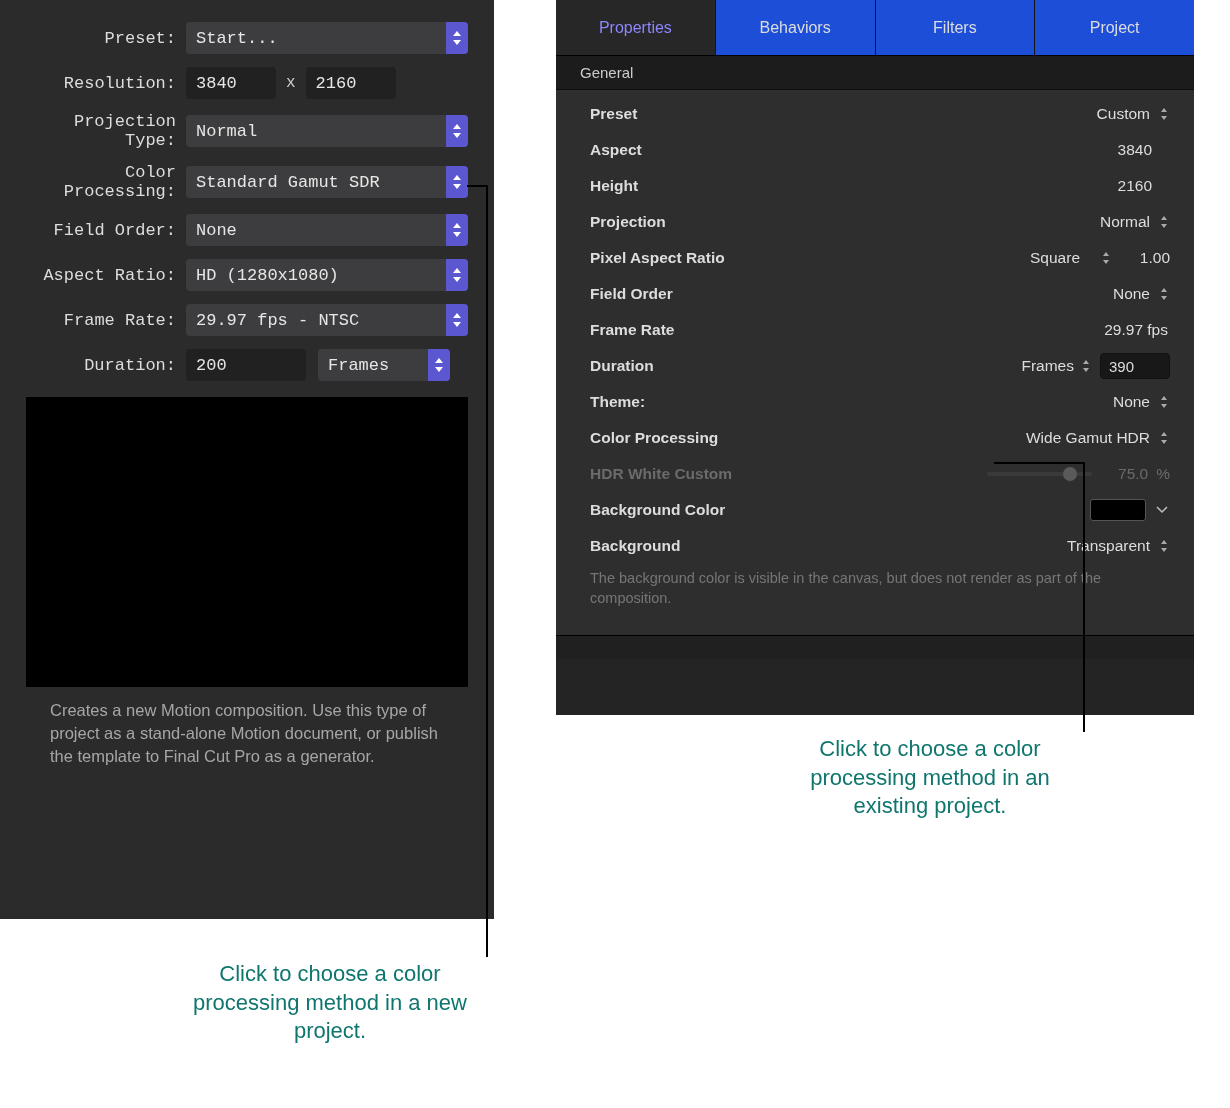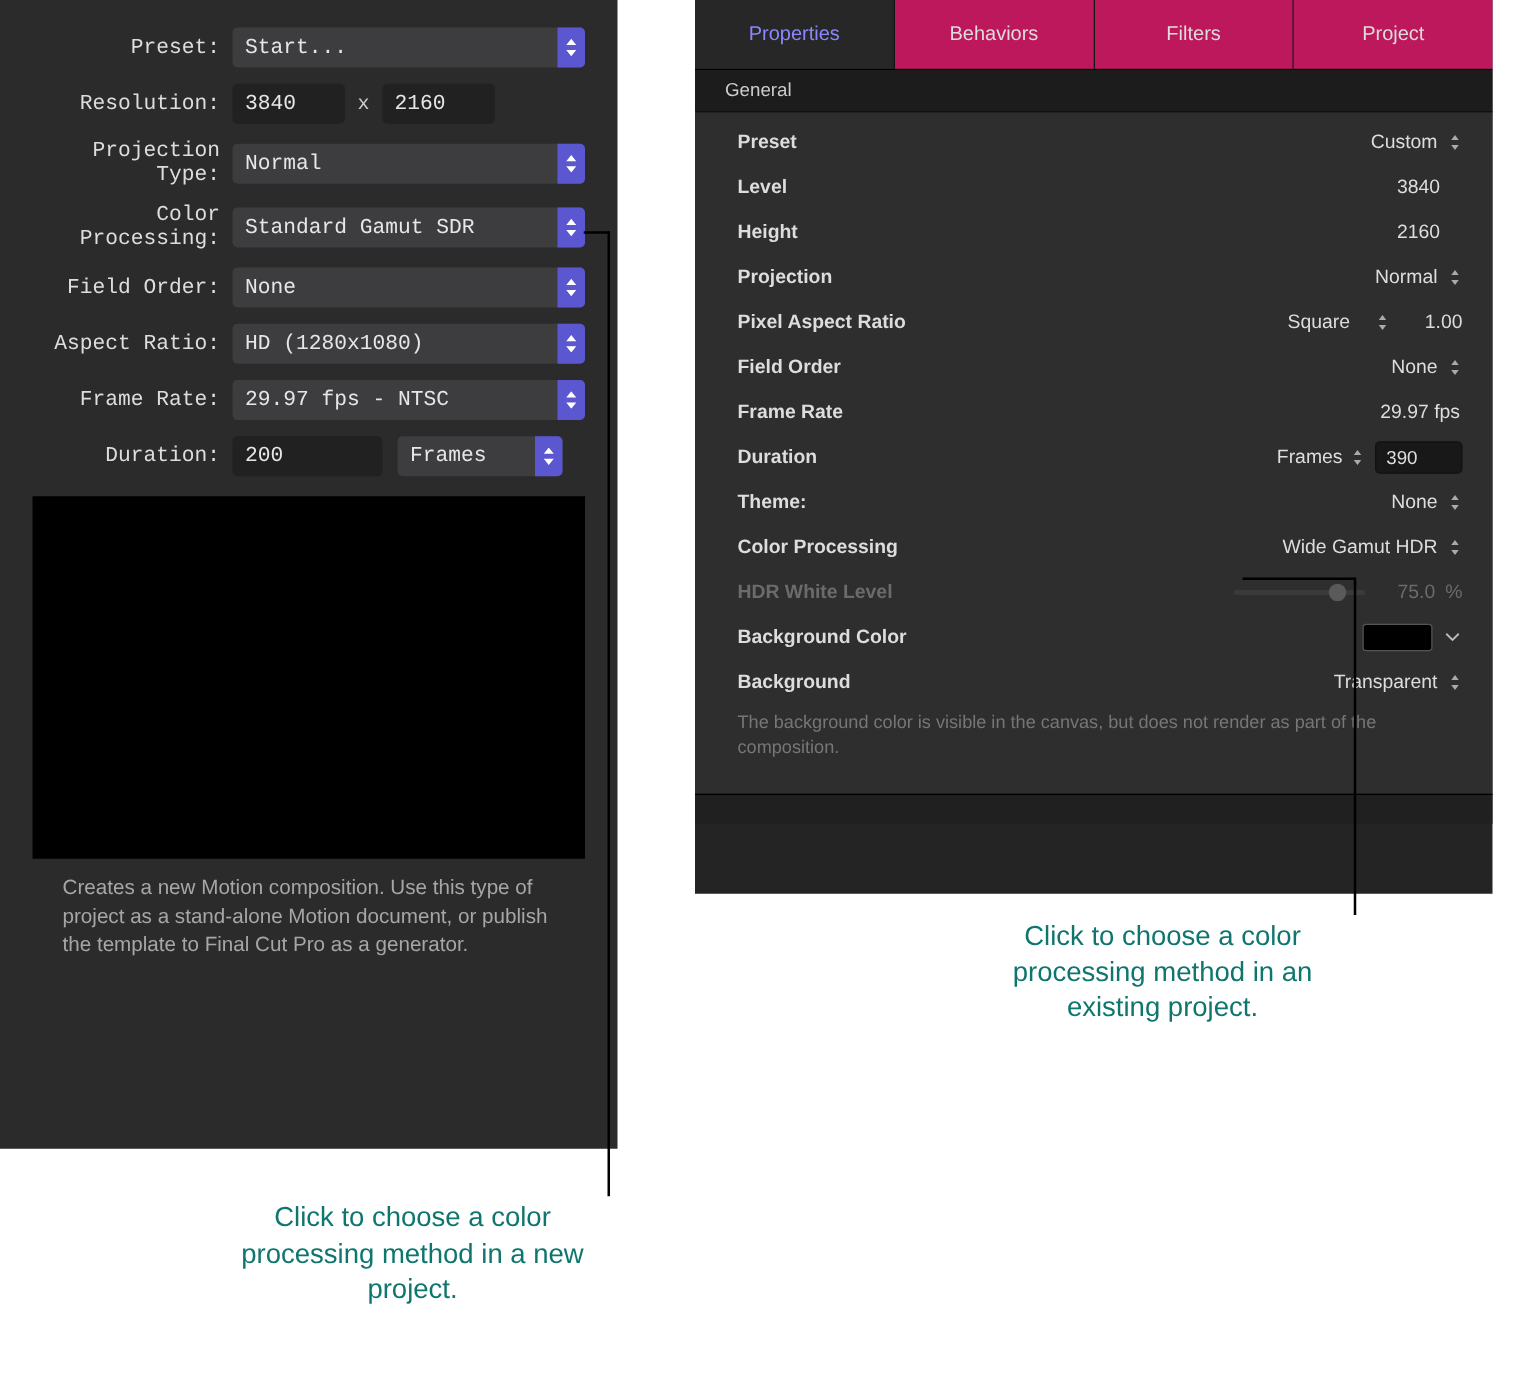--- a/index.html
+++ b/index.html
@@ -103,21 +103,21 @@
   .tab-bar {
     display: flex;
     height: 56px;
     border-bottom: 1px solid #000;
   }
   .tab {
     flex: 1;
     display: flex;
     align-items: center;
     justify-content: center;
-    background: #be185d;
+    background: #1d4ed8;
     color: #ddd;
     font-size: 16px;
     font-weight: 500;
     border-right: 1px solid #151515;
   }
   .tab:last-child { border-right: none; }
   .tab.active {
     background: #272727;
     color: #8c87ff;
   }
@@ -345,21 +345,21 @@
         <span class="val-text">Custom</span>
         <span class="upd-arrows">
           <svg width="10" height="14" viewBox="0 0 10 14">
               <path d="M5 1 L8 5 H2 Z M5 13 L2 9 H8 Z" fill="#aaa"></path>
             </svg>
         </span>
       </div>
     </div>
 
     <div class="prop-row">
-      <div class="prop-name">Level</div>
+      <div class="prop-name">Aspect</div>
       <div class="prop-val-wrap" style="padding-right:18px;">
         <span class="val-num">3840</span>
       </div>
     </div>
 
     <div class="prop-row">
       <div class="prop-name">Height</div>
       <div class="prop-val-wrap" style="padding-right:18px;">
         <span class="val-num">2160</span>
       </div>
@@ -445,21 +445,21 @@
         <span class="val-text" style="min-width:auto;">Wide Gamut HDR</span>
         <span class="upd-arrows">
           <svg width="10" height="14" viewBox="0 0 10 14">
               <path d="M5 1 L8 5 H2 Z M5 13 L2 9 H8 Z" fill="#aaa"></path>
             </svg>
         </span>
       </div>
     </div>
 
     <div class="prop-row dim">
-      <div class="prop-name">HDR White Level</div>
+      <div class="prop-name">HDR White Custom</div>
       <div class="prop-val-wrap">
         <div class="slider-track">
           <div class="slider-thumb"></div>
         </div>
         <span class="val-num" style="min-width:40px;">75.0</span>
         <span>%</span>
       </div>
     </div>
 
     <div class="prop-row">

